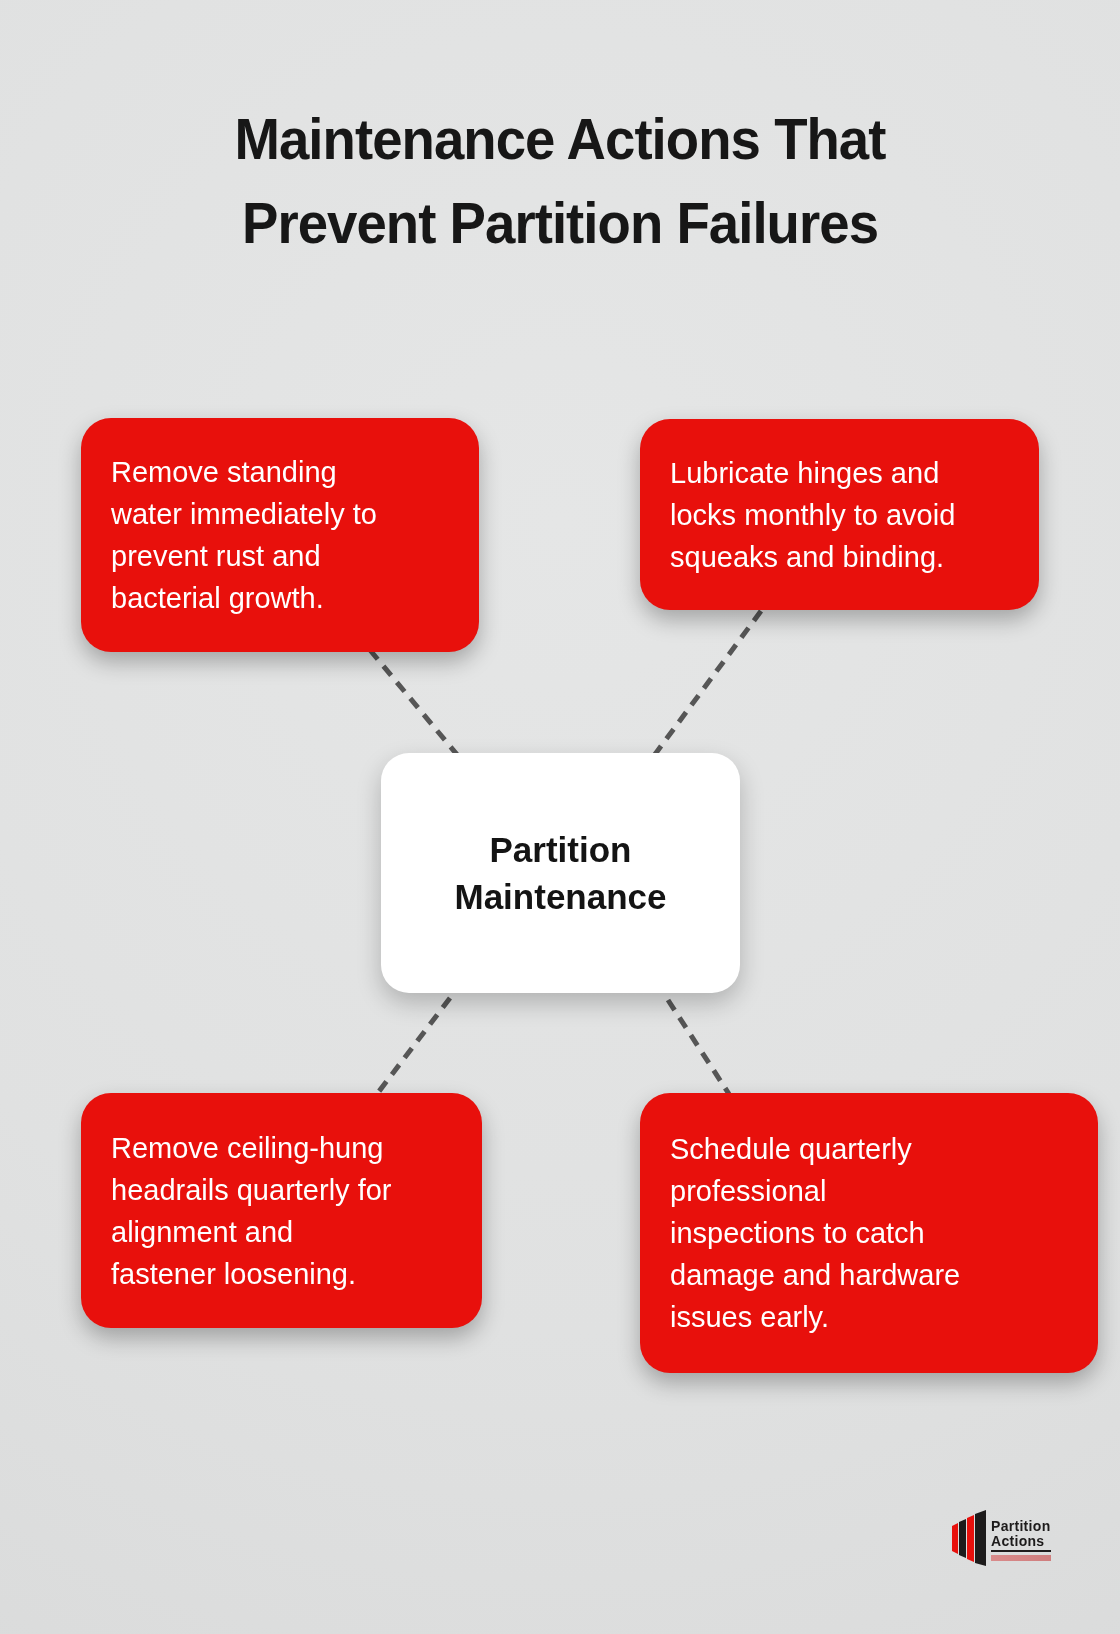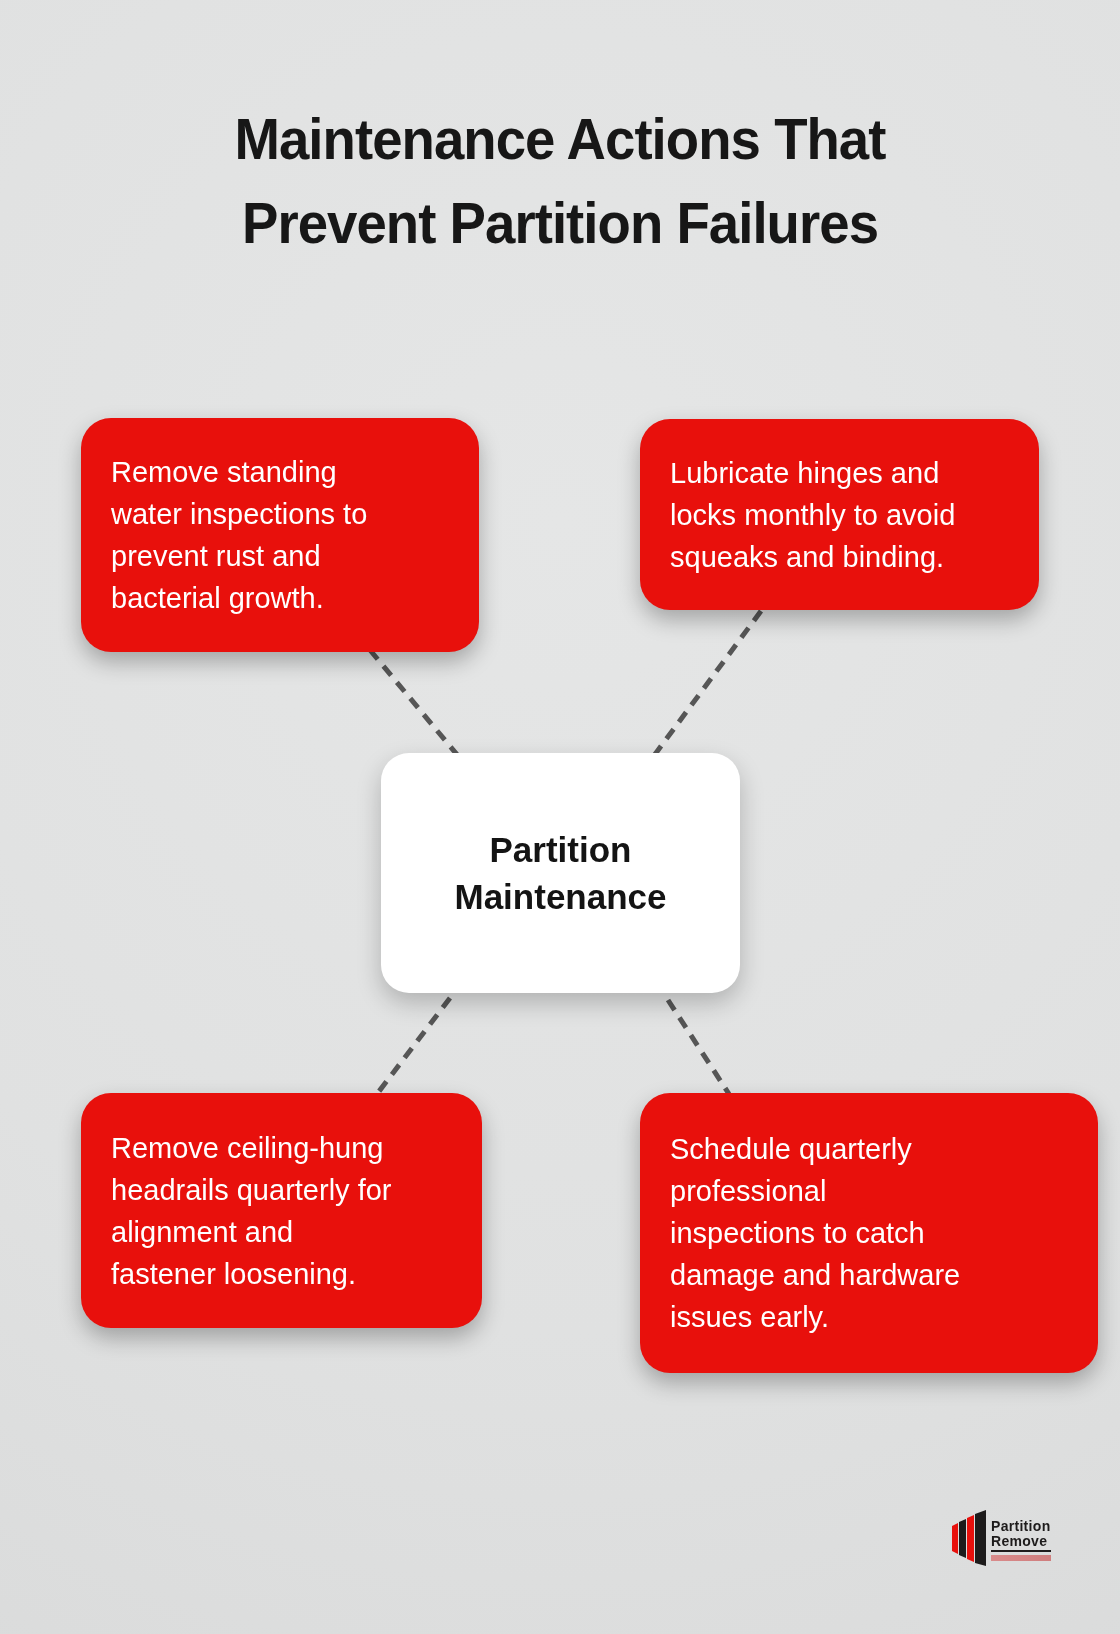--- a/index.html
+++ b/index.html
@@ -100,21 +100,21 @@
 
   <svg class="connectors" width="1120" height="1634" viewBox="0 0 1120 1634" aria-hidden="true">
     <line x1="370" y1="650" x2="459" y2="757"></line>
     <line x1="761" y1="611" x2="653" y2="757"></line>
     <line x1="450" y1="998" x2="377" y2="1094"></line>
     <line x1="668" y1="1000" x2="729" y2="1094"></line>
   </svg>
 
   <div class="node node-tl">
     <p>Remove standing
-water inspections to
+water immediately to
 prevent rust and
 bacterial growth.</p>
   </div>
 
   <div class="node node-tr">
     <p>Lubricate hinges and
 locks monthly to avoid
 squeaks and binding.</p>
   </div>
 
@@ -140,18 +140,18 @@
 
   <div class="logo">
     <svg class="logo-icon" width="34" height="56" viewBox="0 0 34 56" aria-hidden="true">
       <polygon points="0,16 6,13 6,44 0,41" fill="var(--logo-red)"></polygon>
       <polygon points="7,12 14,9 14,48 7,45" fill="var(--logo-black)"></polygon>
       <polygon points="15,8 22,5 22,52 15,49" fill="var(--logo-red)"></polygon>
       <polygon points="23,4 34,0 34,56 23,53" fill="var(--logo-black)"></polygon>
     </svg>
     <div class="logo-text">
       <span class="logo-name">Partition</span>
-      <span class="logo-name underlined">Remove</span>
+      <span class="logo-name underlined">Actions</span>
       <div class="logo-tagline-bar"></div>
     </div>
   </div>
 
 </div>
 
 </body></html>

